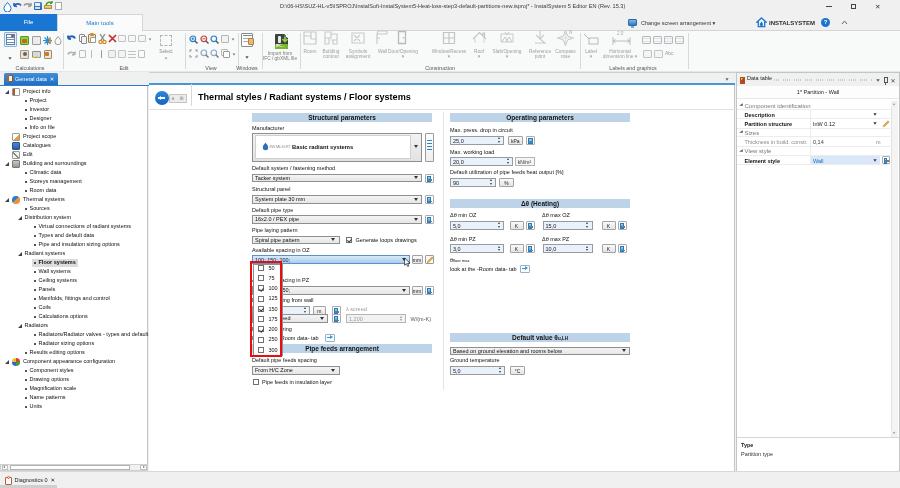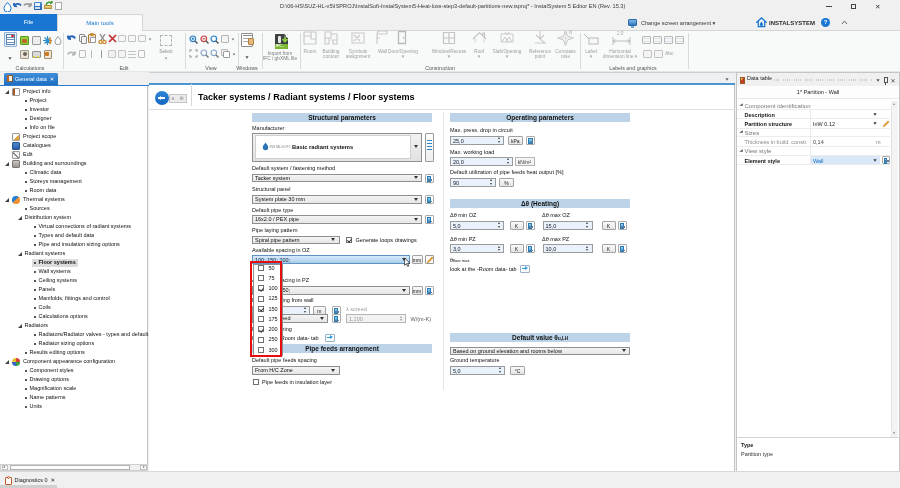--- a/index.html
+++ b/index.html
@@ -370,21 +370,21 @@
 <div class="abs" style="left:148.5px;top:83px;width:586.5px;height:2px;background:#4a96d2;"></div>
 <div class="car" style="left:725px;top:77.5px;transform:scale(0.8);border-top-color:#666;"></div>
 <div class="abs" style="left:148.5px;top:85px;width:586px;height:386px;background:#fff;border-right:1px solid #c5c5c5;"></div>
 <div class="abs" style="left:155px;top:91px;width:14px;height:14px;border-radius:50%;background:linear-gradient(#2e86d8,#1565c0);"></div>
 <div class="abs" style="left:158px;top:96.5px;width:7px;height:2.6px;background:#fff;"></div>
 <div class="abs" style="left:158px;top:95.2px;width:0;height:0;border-top:2.6px solid transparent;border-bottom:2.6px solid transparent;border-right:3.4px solid #fff;margin-top:1px;position:absolute;"></div>
 <div class="abs" style="left:169px;top:94px;width:18px;height:8.5px;background:#ececec;border:0.6px solid #c5c5c5;"></div>
 <div class="abs" style="left:171.5px;top:94.7px;font-size:5px;color:#909090;">a</div>
 <div class="abs" style="left:179.5px;top:94.7px;font-size:5px;color:#909090;">⊞</div>
 <div class="abs" style="left:191px;top:84px;width:1px;height:22px;background:#d8d8d8;"></div>
-<div class="abs" style="left:198px;top:91.5px;font-size:9.1px;font-weight:bold;color:#000;white-space:nowrap;">Tacker systems / Radiant systems / Floor systems</div>
+<div class="abs" style="left:198px;top:91.5px;font-size:9.1px;font-weight:bold;color:#000;white-space:nowrap;">Thermal styles / Radiant systems / Floor systems</div>
 <div class="abs" style="left:148.5px;top:109.3px;width:586px;height:1px;background:#e0e0e0;"></div>
 <div class="abs" style="left:442.5px;top:112px;width:1px;height:278px;background:#e4e4e4;"></div>
 <div id="col1">
 <div class="hdr" style="left:252px;top:113px;width:180px;">Structural parameters</div>
 <div class="lbl" style="left:252px;top:124.5px;">Manufacturer</div>
 <div class="abs" style="left:252px;top:132.5px;width:170px;height:29px;background:linear-gradient(#f2f2f2,#e2e2e2);border:0.7px solid #8f8f8f;"></div>
 <div class="abs" style="left:254.5px;top:135px;width:156px;height:24px;background:#fff;border:0.5px solid #d0d0d0;"></div>
 <svg class="abs" style="left:262px;top:142px" width="7" height="9" viewBox="0 0 7 9">
         <path d="M3.5 0.5 C5 2.5 6.2 3.8 6.2 5.5 A2.7 2.7 0 0 1 0.8 5.5 C0.8 3.8 2 2.5 3.5 0.5 Z" fill="#2a72b8"></path>
       </svg>

